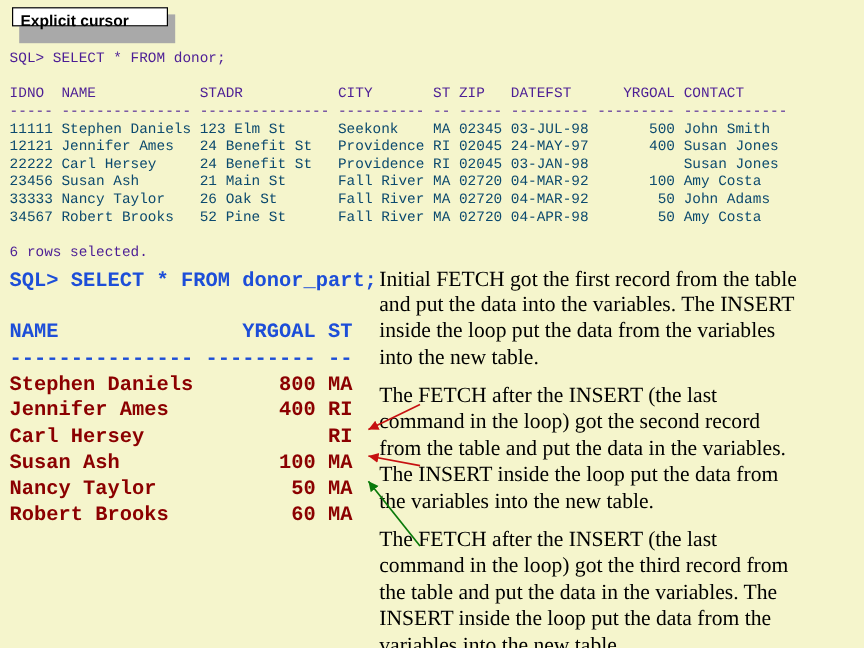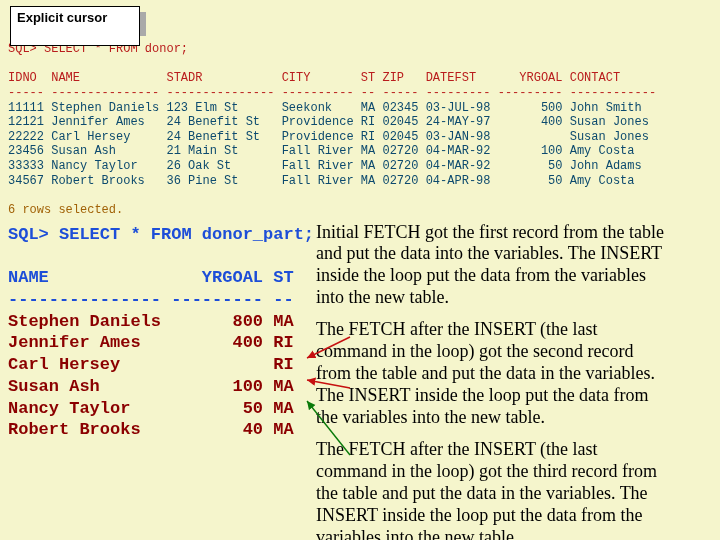--- a/index.html
+++ b/index.html
@@ -20,39 +20,39 @@
   }
   .titlebox-shadow {
     position: absolute;
     left: 6px; top: 6px;
     width: 130px; height: 24px;
     background: #a9a9a9;
   }
   .titlebox {
     position: absolute;
     left: 0; top: 0;
-    width: 130px; height: 40px;
+    width: 130px; height: 16px;
     background: #fff;
     border: 1px solid #000;
     font-family: Arial, sans-serif;
     font-weight: bold;
     font-size: 13px;
     padding: 3px 6px;
     box-sizing: border-box;
   }
   pre {
     margin: 8px 0 0 8px;
     font-family: "Courier New", monospace;
     font-size: 12px;
     line-height: 1.22;
     white-space: pre;
   }
-  .hdr { color: #b91c1c; }
+  .hdr { color: #4c1d95; }
   .row { color: #0c4a6e; }
-  .msg { color: #a16207; text-align: center; }
+  .msg { color: #4c1d95; text-align: center; }
   .lower {
     display: flex;
     align-items: flex-start;
   }
   pre.big {
     margin: 6px 0 0 8px;
     font-family: "Courier New", monospace;
     font-size: 17px;
     font-weight: bold;
     line-height: 1.28;
@@ -84,36 +84,36 @@
 
 <pre><span class="hdr">SQL&gt; SELECT * FROM donor;</span>
 
 <span class="hdr">IDNO  NAME            STADR           CITY       ST ZIP   DATEFST      YRGOAL CONTACT</span>
 <span class="hdr">----- --------------- --------------- ---------- -- ----- --------- --------- ------------</span>
 <span class="row">11111 Stephen Daniels 123 Elm St      Seekonk    MA 02345 03-JUL-98       500 John Smith</span>
 <span class="row">12121 Jennifer Ames   24 Benefit St   Providence RI 02045 24-MAY-97       400 Susan Jones</span>
 <span class="row">22222 Carl Hersey     24 Benefit St   Providence RI 02045 03-JAN-98           Susan Jones</span>
 <span class="row">23456 Susan Ash       21 Main St      Fall River MA 02720 04-MAR-92       100 Amy Costa</span>
 <span class="row">33333 Nancy Taylor    26 Oak St       Fall River MA 02720 04-MAR-92        50 John Adams</span>
-<span class="row">34567 Robert Brooks   36 Pine St      Fall River MA 02720 04-APR-98        50 Amy Costa</span>
+<span class="row">34567 Robert Brooks   52 Pine St      Fall River MA 02720 04-APR-98        50 Amy Costa</span>
 
 <span class="msg">6 rows selected.</span>
 </pre>
 
 <div class="lower">
 <pre class="big"><span class="hdr">SQL&gt; SELECT * FROM donor_part;</span>
 
 <span class="hdr">NAME               YRGOAL ST</span>
 <span class="hdr">--------------- --------- --</span>
 <span class="row">Stephen Daniels       800 MA</span>
 <span class="row">Jennifer Ames         400 RI</span>
 <span class="row">Carl Hersey               RI</span>
 <span class="row">Susan Ash             100 MA</span>
 <span class="row">Nancy Taylor           50 MA</span>
-<span class="row">Robert Brooks          40 MA</span>
+<span class="row">Robert Brooks          60 MA</span>
 </pre>
 
 <div class="explain">
   <p>Initial FETCH got the first record from the table and put the data into the variables.  The INSERT inside the loop put the data from the variables into the new table.</p>
   <p>The FETCH after the INSERT (the last command in the loop) got the second record from the table and put the data in the variables.  The INSERT inside the loop put the data from the variables into the new table.</p>
   <p>The FETCH after the INSERT (the last command in the loop) got the third record from the table and put the data in the variables.  The INSERT inside the loop put the data from the variables into the new table.</p>
 </div>
 </div>
 
 <svg class="arrows" width="720" height="540" style="left:0;top:0;">

